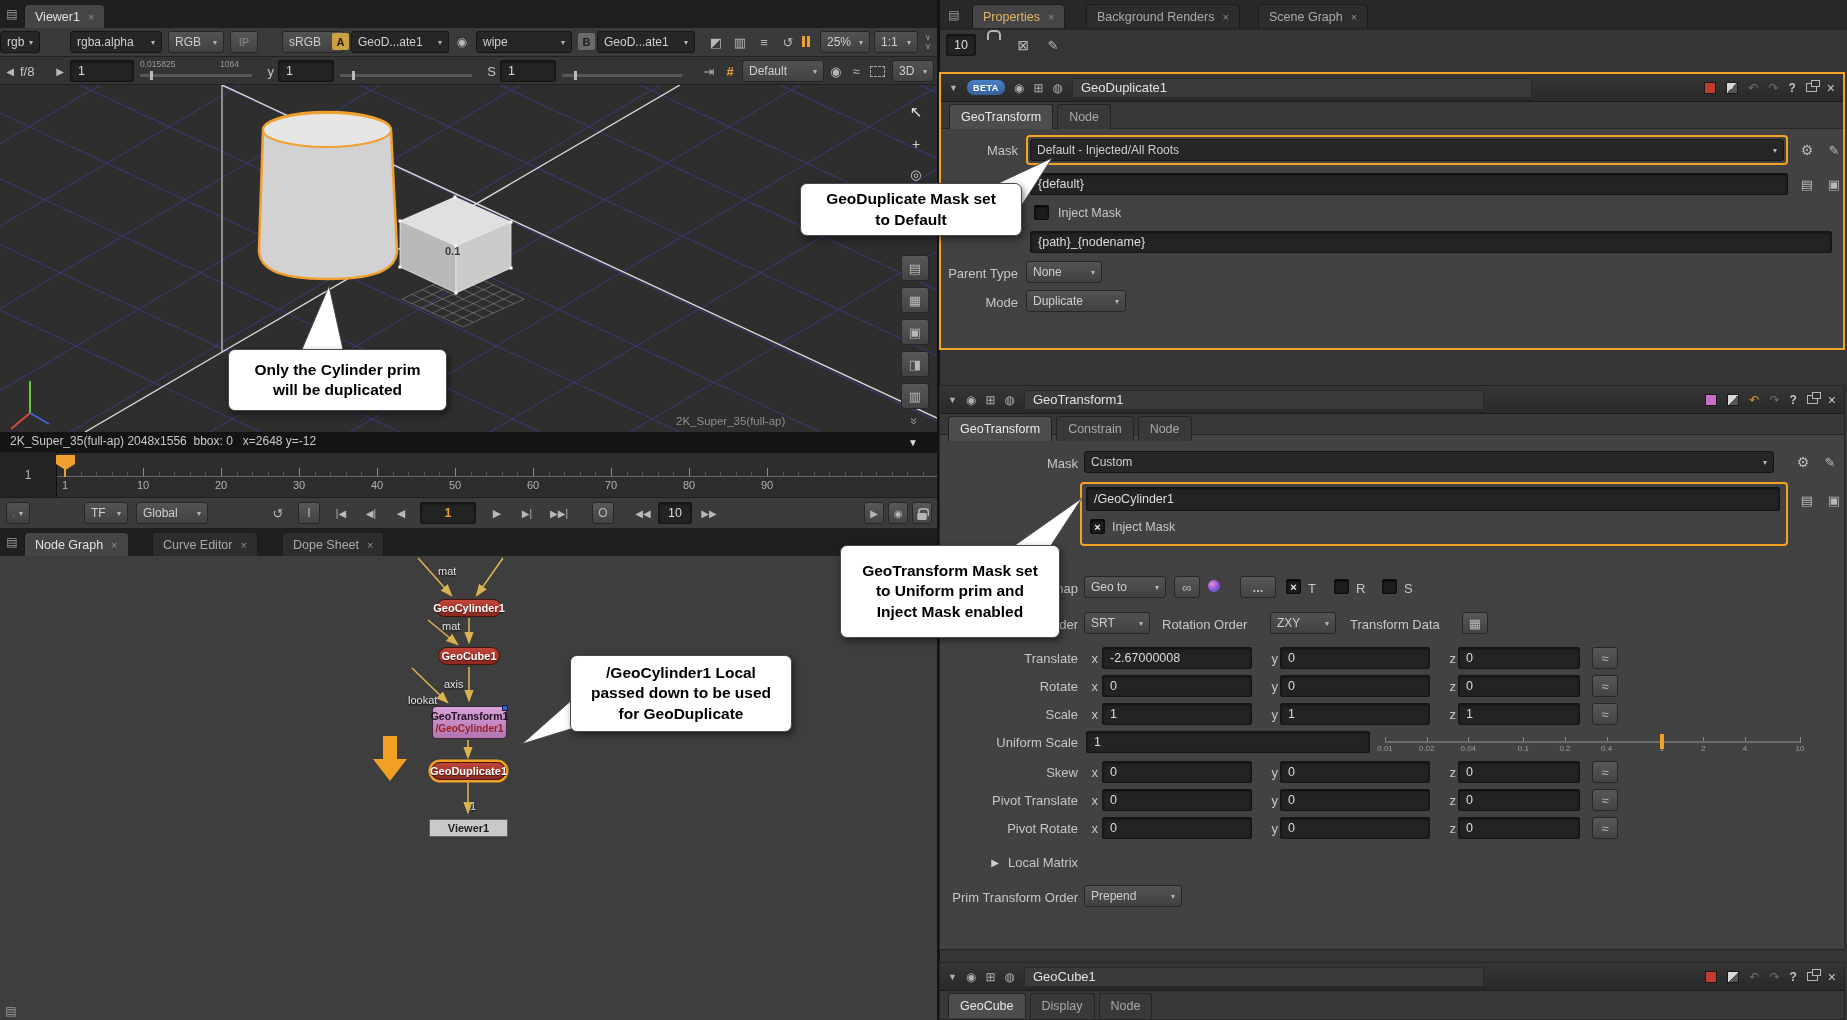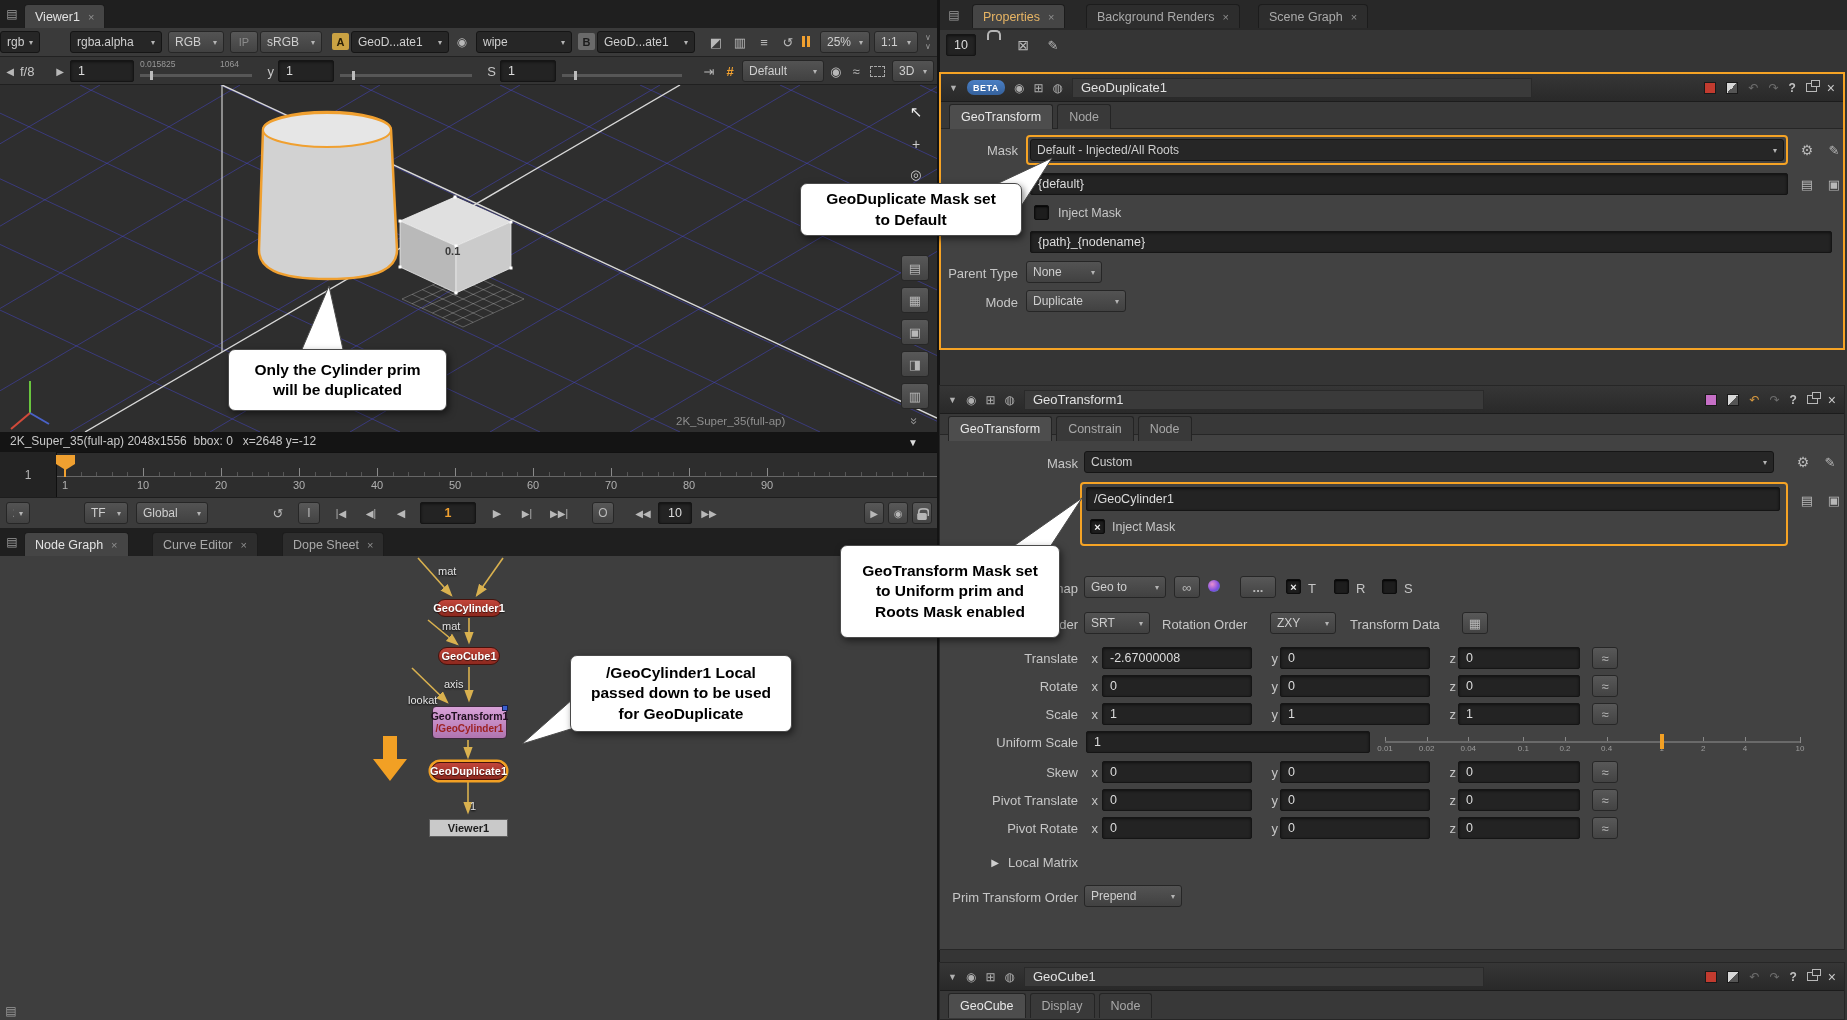--- a/index.html
+++ b/index.html
@@ -77,21 +77,21 @@
     <span class="t">rgba.alpha</span>
     <span class="ar">▾</span>
   </div>
 <div class="a dd" style="left:168px;top:31px;width:56px">
     <span class="t">RGB</span>
     <span class="ar">▾</span>
   </div>
 <div class="a ib raised" style="left:230px;top:31px;width:28px;height:22px;color:#8c8c8c;font-size:11px">
     <span>IP</span>
   </div>
-<div class="a dd" style="left:260px;top:31px;width:62px">
+<div class="a dd" style="left:282px;top:31px;width:62px">
     <span class="t">sRGB</span>
     <span class="ar">▾</span>
   </div>
 <div class="a abadge" style="left:332px;top:33px;background:#caa243;color:#2a2008">
     <span>A</span>
   </div>
 <div class="a dd ddk" style="left:351px;top:31px;width:98px">
     <span class="t">GeoD...ate1</span>
     <span class="ar">▾</span>
   </div>
@@ -842,14 +842,14 @@
     <span>passed down to be used</span>
     <span>for GeoDuplicate</span>
 </div>
 <div class="a callout" style="left:800px;top:183px;width:222px;height:53px">
   <span>GeoDuplicate Mask set</span>
     <span>to Default</span>
 </div>
 <div class="a callout" style="left:840px;top:545px;width:220px;height:93px">
   <span>GeoTransform Mask set</span>
     <span>to Uniform prim and</span>
-    <span>Roots Mask enabled</span>
+    <span>Inject Mask enabled</span>
 </div>
 
 </body></html>

